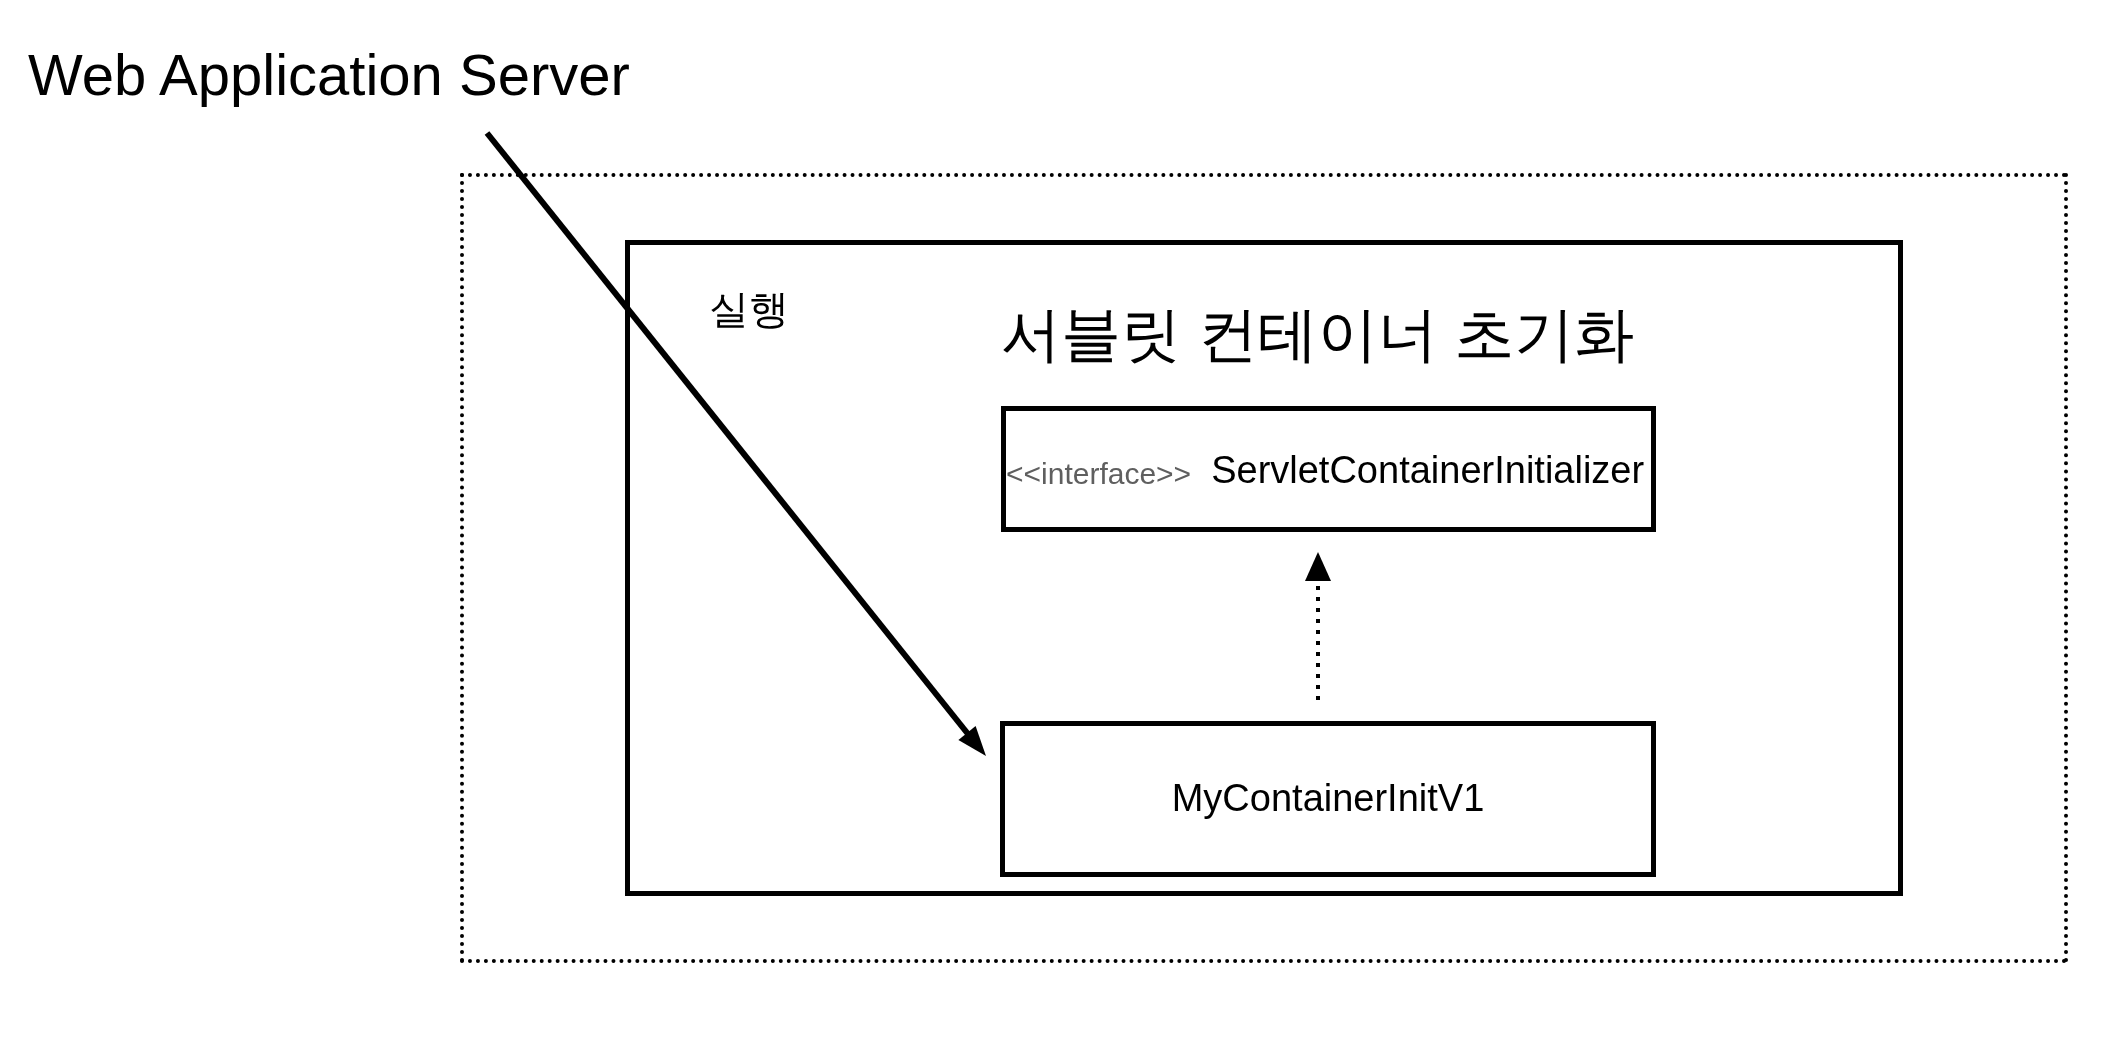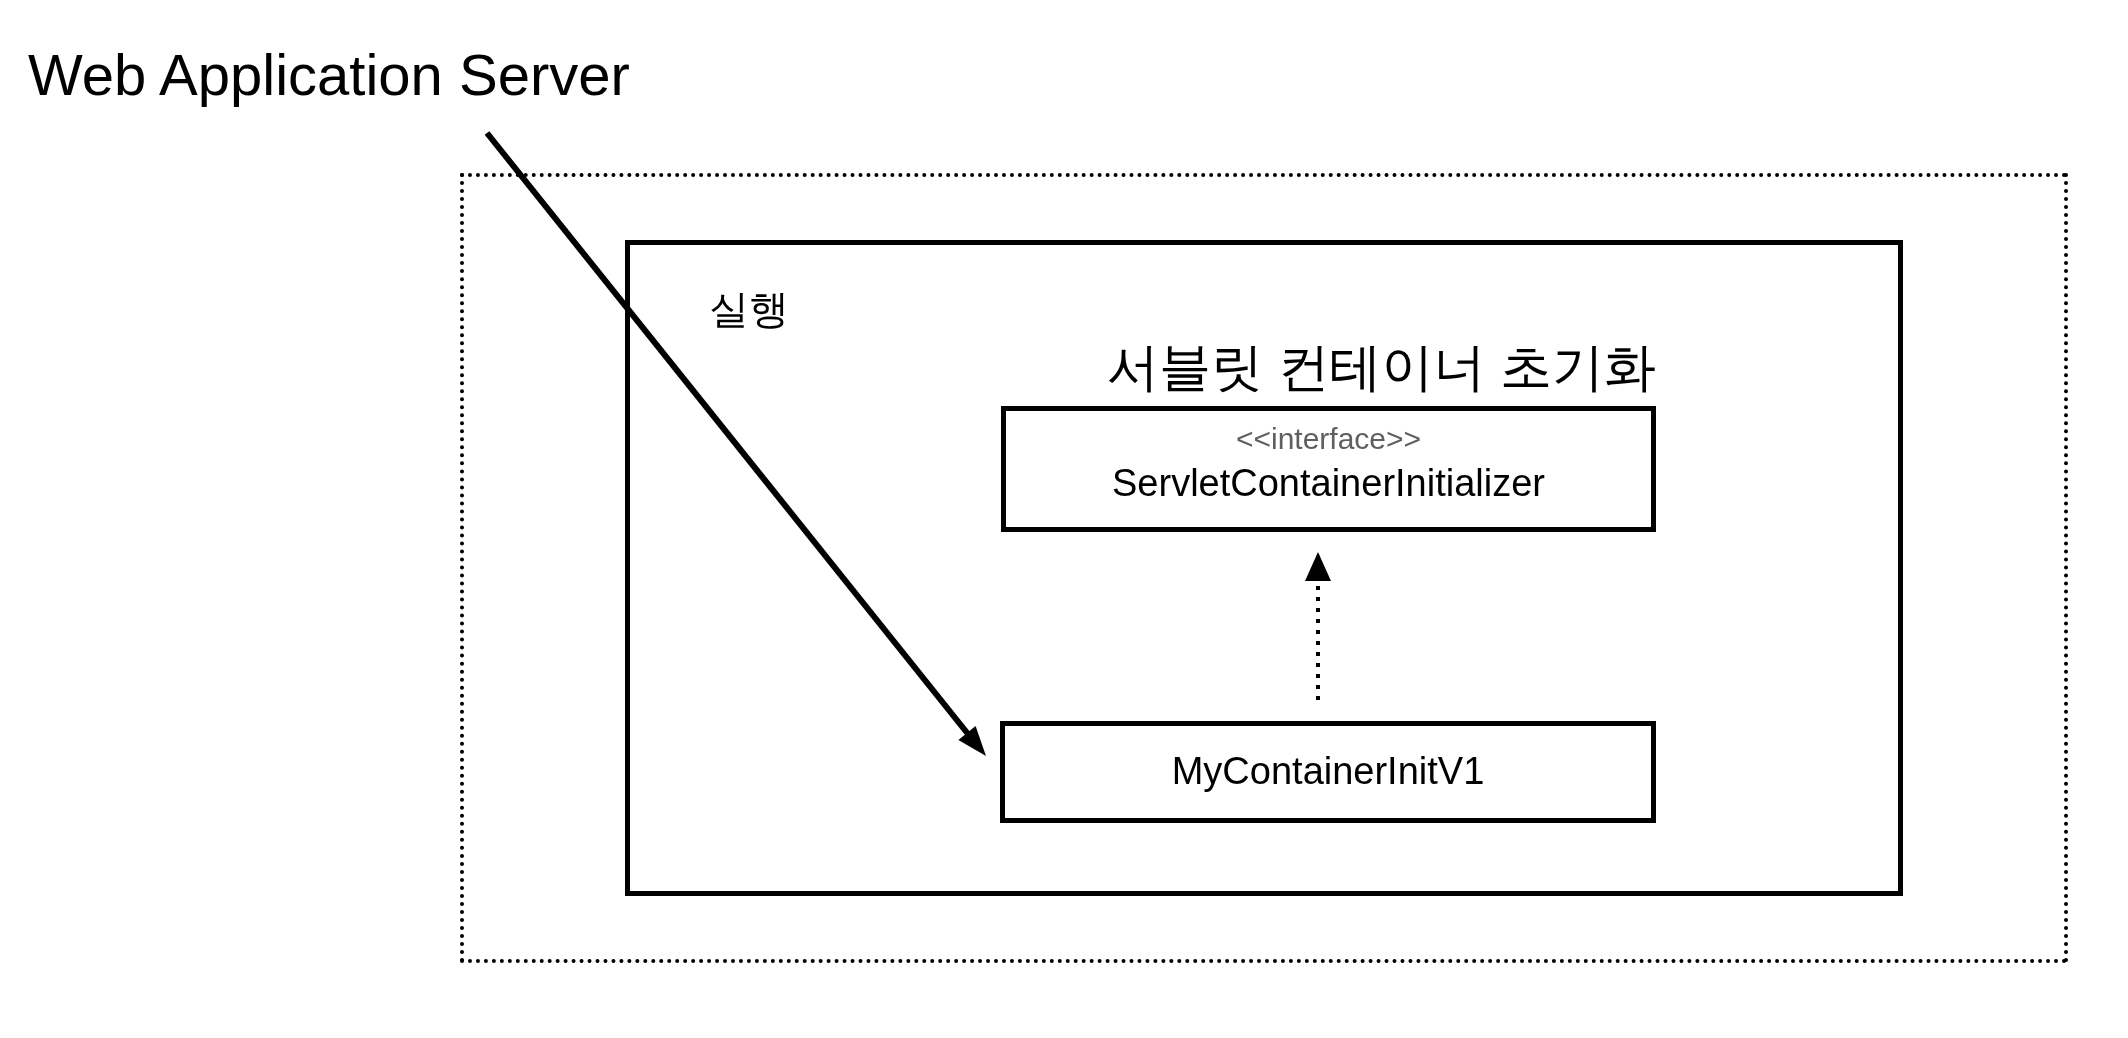--- a/index.html
+++ b/index.html
@@ -50,46 +50,46 @@
     top: 286px;
     font-size: 40px;
     line-height: 1.15;
     white-space: nowrap;
   }
   .container-title {
     position: absolute;
     left: 1001px;
     top: 300px;
     width: 655px;
-    text-align: right;
-    font-size: 52px;
+    text-align: left;
+    font-size: 60px;
     line-height: 1.15;
     white-space: nowrap;
-    margin-top: 38px;
   }
   .uml-box {
     position: absolute;
     border: 5px solid #000000;
     box-sizing: border-box;
     background: #ffffff;
     display: flex;
-    flex-direction: column;
+    flex-direction: row;
     align-items: center;
+    gap: 20px;
   }
   .interface-box {
     left: 1001px;
     top: 406px;
     width: 655px;
     height: 126px;
   }
   .impl-box {
     left: 1000px;
     top: 721px;
     width: 656px;
-    height: 102px;
+    height: 156px;
     justify-content: center;
   }
   .stereotype {
     margin-top: 10px;
     font-size: 30px;
     line-height: 1.2;
     color: #5f5f5f;
     white-space: nowrap;
   }
   .iface-name {

